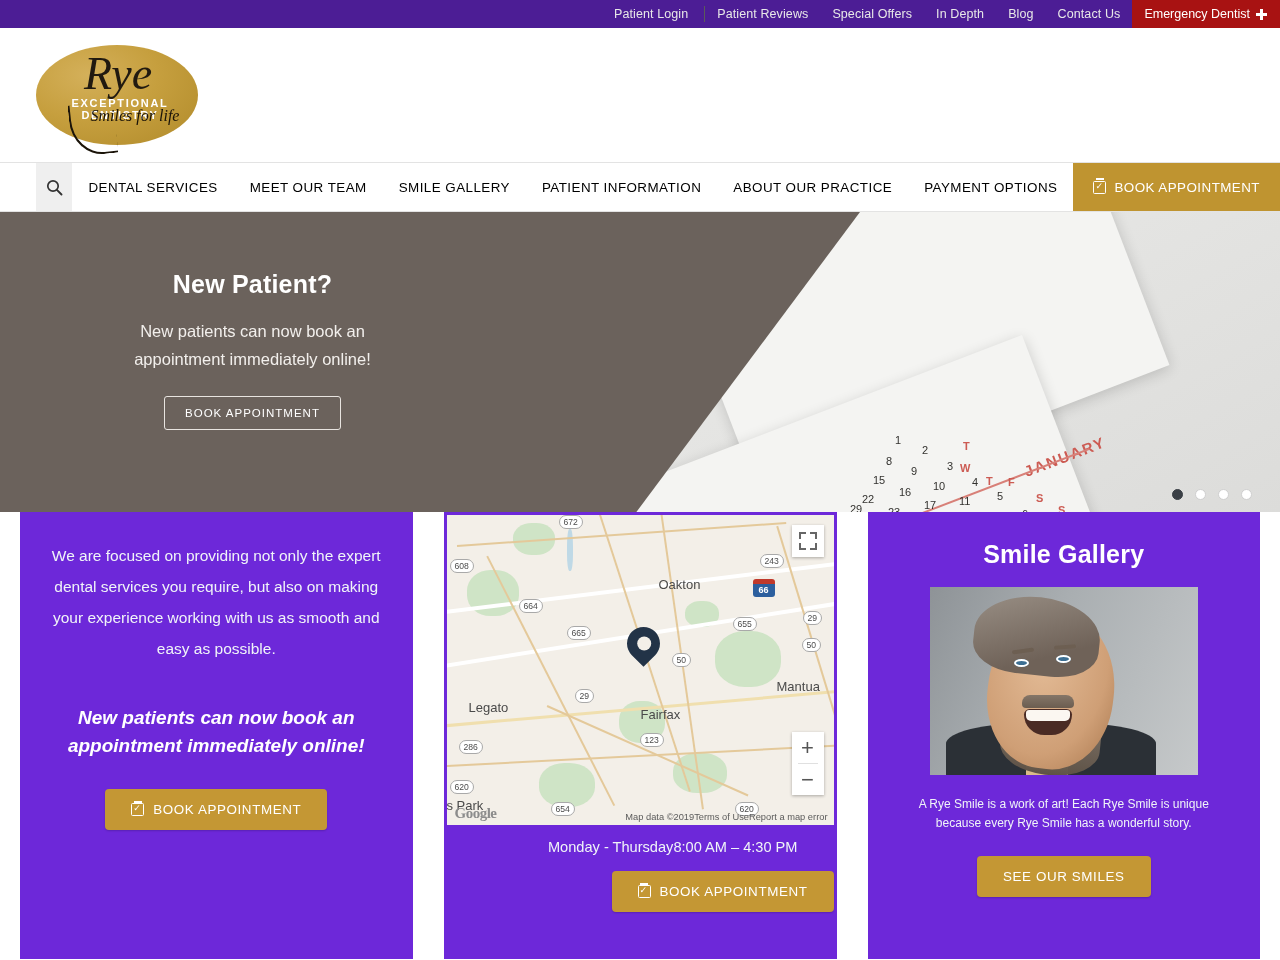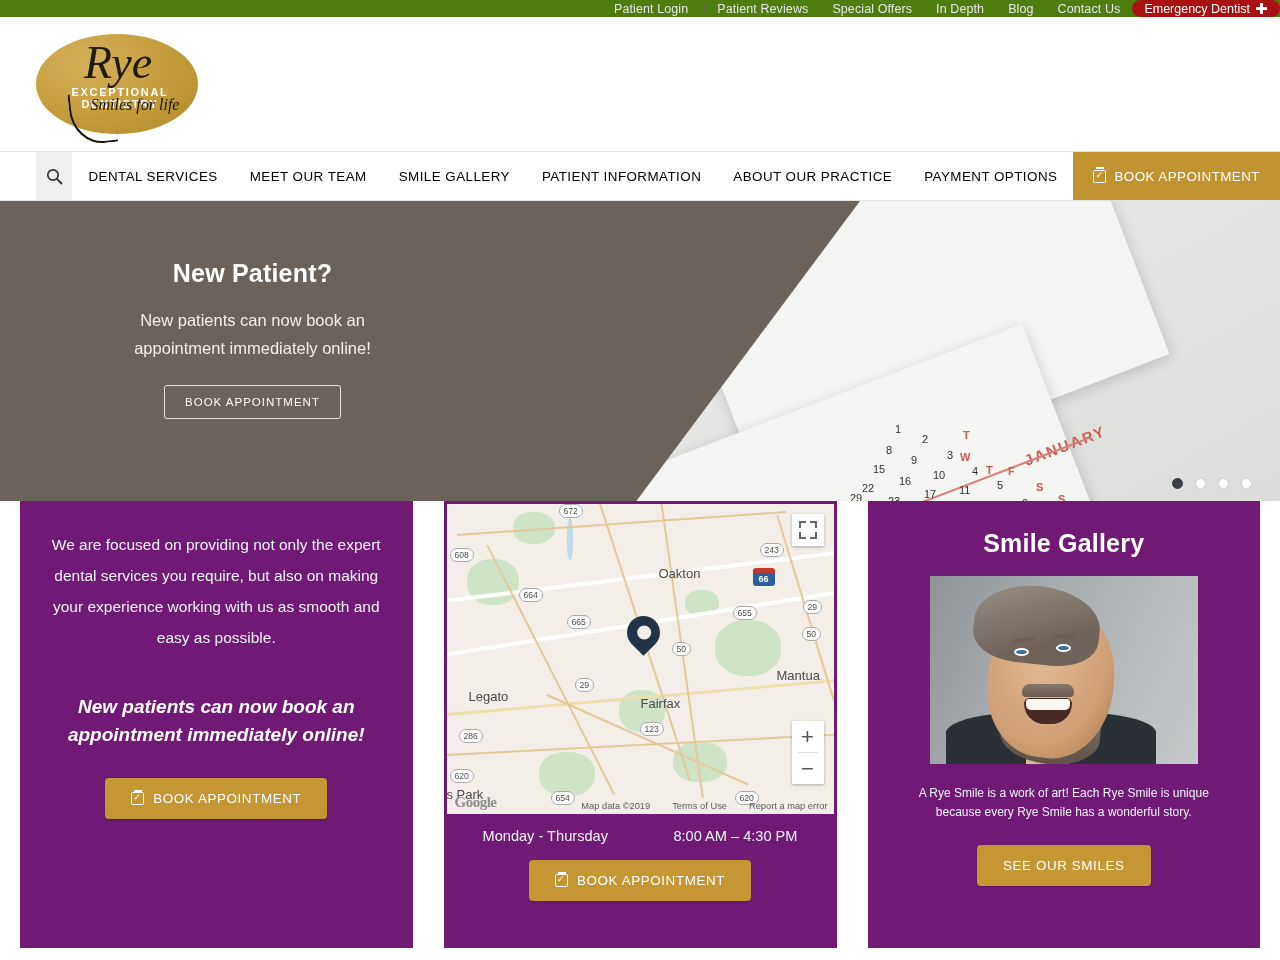--- a/index.html
+++ b/index.html
@@ -5,35 +5,35 @@
 <style>
   * { box-sizing: border-box; margin: 0; padding: 0; }
   html, body {
     width: 1280px; height: 960px;
     font-family: "Liberation Sans", sans-serif;
     background: #ffffff; overflow: hidden;
   }
 
   
   .topbar {
-    height: 17px; background: #4d7c0f;
+    height: 28px; background: #4c1d95;
     display: flex; justify-content: flex-end; align-items: stretch;
   }
   .topbar-links { display: flex; align-items: stretch; }
   .topbar-link {
     display: flex; align-items: center; padding: 0 12px;
     color: #e8e8e8; font-size: 12.5px; letter-spacing: .1px;
     text-decoration: none; white-space: nowrap;
   }
   .topbar-link.first { padding-right: 16px; }
   .topbar-divider { width: 1px; background: #5a5a5a; margin: 6px 0; }
   .topbar-emergency {
     display: flex; align-items: center; gap: 6px;
     background: #a81212; color: #fff; font-size: 12.5px;
-    padding: 0 13px 0 12px; text-decoration: none; white-space: nowrap; border-radius: 9px;
+    padding: 0 13px 0 12px; text-decoration: none; white-space: nowrap;
   }
   .cross-icon { position: relative; width: 11px; height: 11px; display: inline-block; }
   .cross-icon::before, .cross-icon::after {
     content: ""; position: absolute; background: #fff;
   }
   .cross-icon::before { left: 4px; top: 0; width: 3.4px; height: 11px; }
   .cross-icon::after  { top: 4px; left: 0; height: 3.4px; width: 11px; }
 
   
   .header {
@@ -167,21 +167,21 @@
     width: 11px; height: 11px; border-radius: 50%;
     background: #fff; border: 1px solid #cfcfcf; cursor: pointer;
   }
   .dot.active { background: #3a3f45; border-color: #3a3f45; }
 
   
   .cards {
     display: flex; gap: 31px; padding: 0 20px; margin-top: 0;
     height: 447px;
   }
-  .card { width: 393px; background: #701a75; color: #fff; }
+  .card { width: 393px; background: #6d28d9; color: #fff; align-items: flex-end; }
   .card-blue { padding: 28px 24px 0; text-align: center; }
   .card-title {
     font-size: 25px; font-weight: bold; font-stretch: condensed;
     letter-spacing: .2px; margin-bottom: 30px;
   }
   .card-body {
     font-size: 15.5px; line-height: 2.0; font-weight: 300; color: #f0f4f8;
     padding: 0 6px;
   }
   .card-italic {
@@ -245,21 +245,21 @@
     height: 31px; display: flex; align-items: center; justify-content: center;
     font-size: 22px; color: #555; cursor: pointer; line-height: 1;
   }
   .zoom-sep { height: 1px; background: #e0e0e0; margin: 0 6px; }
   .map-google {
     position: absolute; left: 8px; bottom: 3px; font-size: 15px;
     font-family: "Liberation Serif", serif; color: #8c8c8c; font-weight: bold;
     letter-spacing: -.5px;
   }
   .map-credits {
-    position: absolute; right: 6px; bottom: 3px; display: flex; gap: 22px;
+    position: absolute; right: 6px; bottom: 3px; display: flex; gap: 0;
     font-size: 9.3px; color: #5b5b5b;
   }
   .hours-row {
     display: flex; justify-content: space-between; padding: 14px 36px 0;
     font-size: 14.6px; color: #f0f4f8;
   }
   .map-btn-wrap { text-align: center; padding-top: 16px; }
 
   
   .card-gallery { padding: 28px 24px 0; text-align: center; }

